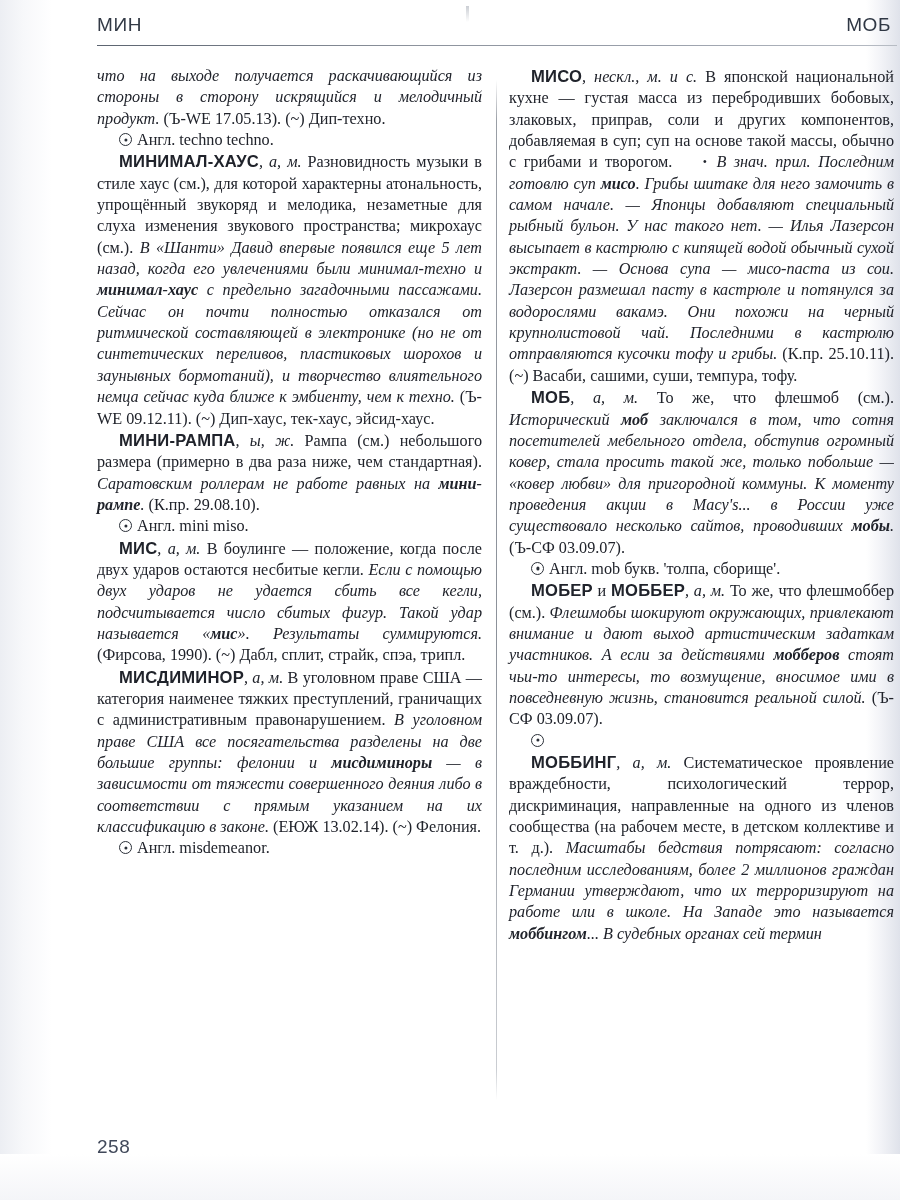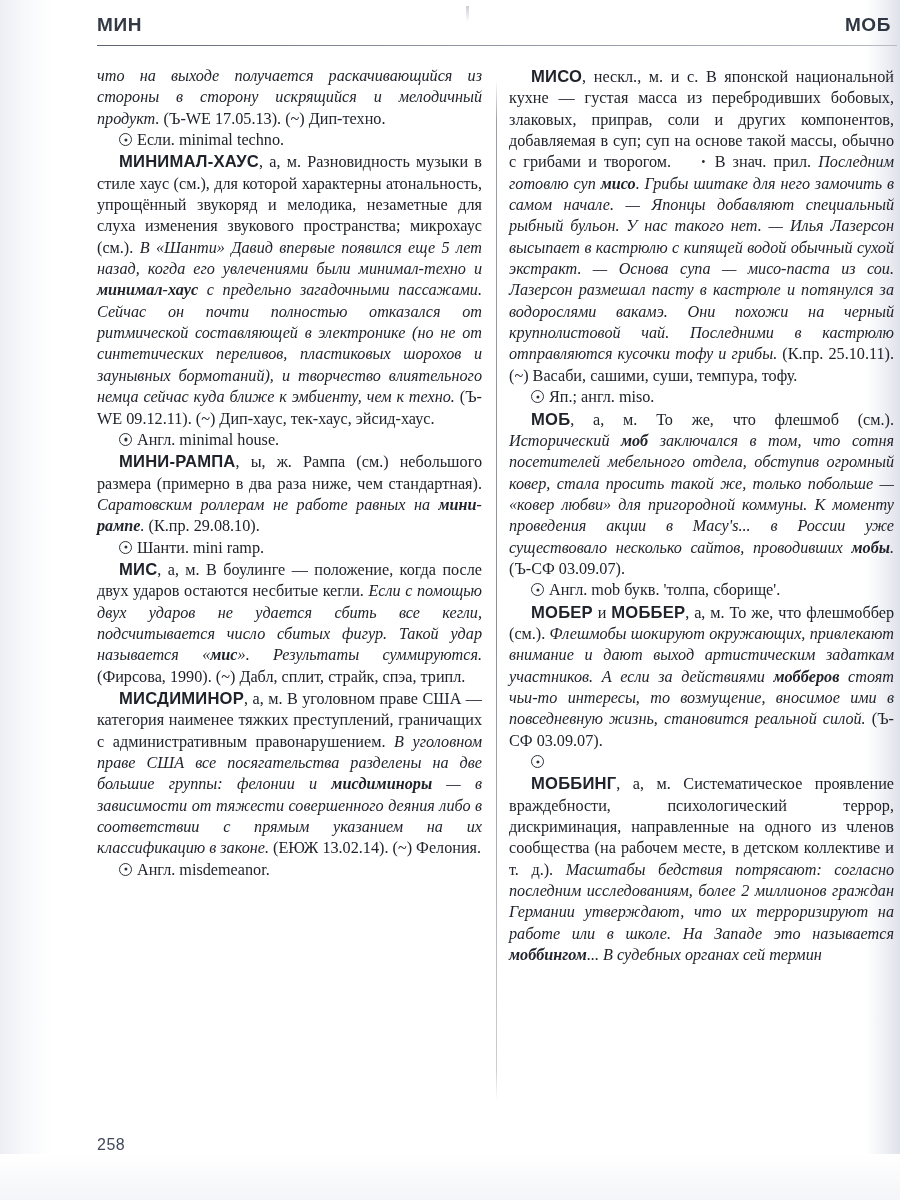--- a/index.html
+++ b/index.html
@@ -43,21 +43,21 @@
   
   .running-head {
     position: absolute;
     left: 97px;
     top: 14px;
     width: 790px;
     display: flex;
     justify-content: space-between;
     align-items: flex-end;
     font-family: "Liberation Sans", "DejaVu Sans", sans-serif;
-    font-weight: bold;
+    font-weight: normal;
     font-size: 19px;
     letter-spacing: 0.6px;
     color: #333a46;
   }
   .running-head .rh-right {
     color: #2f3744;
     margin-right: -4px;
   }
   .head-rule {
     position: absolute;
@@ -115,21 +115,21 @@
   p.etym {
     margin: 0;
     text-indent: 22px;
   }
   .hw {
     font-family: "Liberation Sans", "DejaVu Sans", sans-serif;
     font-weight: bold;
     font-size: 16.6px;
     letter-spacing: 0.2px;
   }
-  .gram { }
+  .gram { font-style: italic; }
   .q { font-style: italic; }
   .bi { font-style: italic; font-weight: bold; }
   .src { font-style: normal; margin-top: 45px; }
   .circ {
     display: inline-block;
     width: 11px; height: 11px;
     border: 1.1px solid #2a2f38;
     border-radius: 50%;
     position: relative;
     vertical-align: -1px;
@@ -150,21 +150,21 @@
     vertical-align: 1px;
     margin: 0 2px 0 1px;
   }
 
   
   .folio {
     position: absolute;
     left: 97px;
     top: 1136px;
     font-family: "Liberation Sans", "DejaVu Sans", sans-serif;
-    font-size: 16px;
+    font-size: 19px;
     color: #41495a;
     letter-spacing: 0.5px;
   }
 
   
   .scan-speck {
     position: absolute;
     left: 466px;
     top: 6px;
     width: 3px;
@@ -188,39 +188,37 @@
     <span class="rh-right">МОБ</span>
   </div>
   <div class="head-rule"></div>
 
   <div class="columns">
     <div class="col-divider"></div>
 
     <div class="col col-left">
 
       <p class="cont"><span class="q">что на выходе получается раскачивающийся из стороны в сторону искрящийся и мелодичный продукт.</span> <span class="src">(Ъ-WE 17.05.13).</span> <span>(~) Дип-техно.</span></p>
-      <p class="etym"><span class="circ"></span><span>Если. minimal techno.</span></p>
+      <p class="etym"><span class="circ"></span><span>Англ. techno techno.</span></p>
 
       <p class="entry"><span class="hw">МИНИМАЛ-ХАУС</span><span class="gram">, а, м.</span><span> Разновидность музыки в стиле хаус (см.), для которой характерны атональность, упрощённый звукоряд и мелодика, незаметные для слуха изменения звукового пространства; микрохаус (см.).</span> <span class="q">В «Шанти» Давид впервые появился еще 5 лет назад, когда его увлечениями были минимал-техно и </span><span class="bi">минимал-хаус</span><span class="q"> с предельно загадочными пассажами. Сейчас он почти полностью отказался от ритмической составляющей в электронике (но не от синтетических переливов, пластиковых шорохов и заунывных бормотаний), и творчество влиятельного немца сейчас куда ближе к эмбиенту, чем к техно.</span> <span class="src">(Ъ-WE 09.12.11).</span> <span>(~) Дип-хаус, тек-хаус, эйсид-хаус.</span></p>
-      <p class="etym"><span class="circ"></span><span>Англ. minimal house.</span></p>
 
       <p class="entry"><span class="hw">МИНИ-РАМПА</span><span class="gram">, ы, ж.</span><span> Рампа (см.) небольшого размера (примерно в два раза ниже, чем стандартная).</span> <span class="q">Саратовским роллерам не работе равных на </span><span class="bi">мини-рампе</span><span class="q">.</span> <span class="src">(К.пр. 29.08.10).</span></p>
-      <p class="etym"><span class="circ"></span><span>Шанти. mini ramp.</span></p>
+      <p class="etym"><span class="circ"></span><span>Англ. mini miso.</span></p>
 
       <p class="entry"><span class="hw">МИС</span><span class="gram">, а, м.</span><span> В боулинге — положение, когда после двух ударов остаются несбитые кегли.</span> <span class="q">Если с помощью двух ударов не удается сбить все кегли, подсчитывается число сбитых фигур. Такой удар называется «</span><span class="bi">мис</span><span class="q">». Результаты суммируются.</span> <span class="src">(Фирсова, 1990).</span> <span>(~) Дабл, сплит, страйк, спэа, трипл.</span></p>
 
       <p class="entry"><span class="hw">МИСДИМИНОР</span><span class="gram">, а, м.</span><span> В уголовном праве США — категория наименее тяжких преступлений, граничащих с административным правонарушением.</span> <span class="q">В уголовном праве США все посягательства разделены на две большие группы: фелонии и </span><span class="bi">мисдиминоры</span><span class="q"> — в зависимости от тяжести совершенного деяния либо в соответствии с прямым указанием на их классификацию в законе.</span> <span class="src">(ЕЮЖ 13.02.14).</span> <span>(~) Фелония.</span></p>
       <p class="etym"><span class="circ"></span><span>Англ. misdemeanor.</span></p>
 
     </div>
 
     <div class="col col-right">
 
       <p class="entry"><span class="hw">МИСО</span><span class="gram">, нескл., м. и с.</span><span> В японской национальной кухне — густая масса из перебродивших бобовых, злаковых, приправ, соли и других компонентов, добавляемая в суп; суп на основе такой массы, обычно с грибами и творогом.</span> <span class="bullet-sq">•</span><span class="gram"> В знач. прил.</span> <span class="q">Последним готовлю суп </span><span class="bi">мисо</span><span class="q">. Грибы шитаке для него замочить в самом начале. — Японцы добавляют специальный рыбный бульон. У нас такого нет. — Илья Лазерсон высыпает в кастрюлю с кипящей водой обычный сухой экстракт. — Основа супа — мисо-паста из сои. Лазерсон размешал пасту в кастрюле и потянулся за водорослями вакамэ. Они похожи на черный крупнолистовой чай. Последними в кастрюлю отправляются кусочки тофу и грибы.</span> <span class="src">(К.пр. 25.10.11).</span> <span>(~) Васаби, сашими, суши, темпура, тофу.</span></p>
-      <p class="etym"><span class="circ"></span><span>Яп.; англ. miso.</span></p>
 
       <p class="entry"><span class="hw">МОБ</span><span class="gram">, а, м.</span><span> То же, что флешмоб (см.).</span> <span class="q">Исторический </span><span class="bi">моб</span><span class="q"> заключался в том, что сотня посетителей мебельного отдела, обступив огромный ковер, стала просить такой же, только побольше — «ковер любви» для пригородной коммуны. К моменту проведения акции в Macy's... в России уже существовало несколько сайтов, проводивших </span><span class="bi">мобы</span><span class="q">.</span> <span class="src">(Ъ-СФ 03.09.07).</span></p>
       <p class="etym"><span class="circ"></span><span>Англ. mob букв. 'толпа, сборище'.</span></p>
 
       <p class="entry"><span class="hw">МОБЕР</span><span> и </span><span class="hw">МОББЕР</span><span class="gram">, а, м.</span><span> То же, что флешмоббер (см.).</span> <span class="q">Флешмобы шокируют окружающих, привлекают внимание и дают выход артистическим задаткам участников. А если за действиями </span><span class="bi">мобберов</span><span class="q"> стоят чьи-то интересы, то возмущение, вносимое ими в повседневную жизнь, становится реальной силой.</span> <span class="src">(Ъ-СФ 03.09.07).</span></p>
       <p class="etym"><span class="circ"></span></p>
 
       <p class="entry"><span class="hw">МОББИНГ</span><span class="gram">, а, м.</span><span> Систематическое проявление враждебности, психологический террор, дискриминация, направленные на одного из членов сообщества (на рабочем месте, в детском коллективе и т. д.).</span> <span class="q">Масштабы бедствия потрясают: согласно последним исследованиям, более 2 миллионов граждан Германии утверждают, что их терроризируют на работе или в школе. На Западе это называется </span><span class="bi">моббингом</span><span class="q">... В судебных органах сей термин</span></p>
 
     </div>

